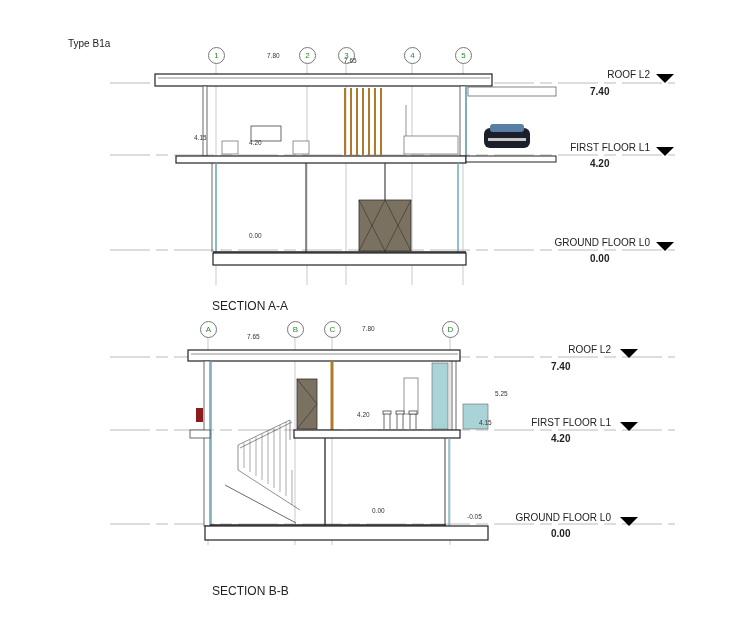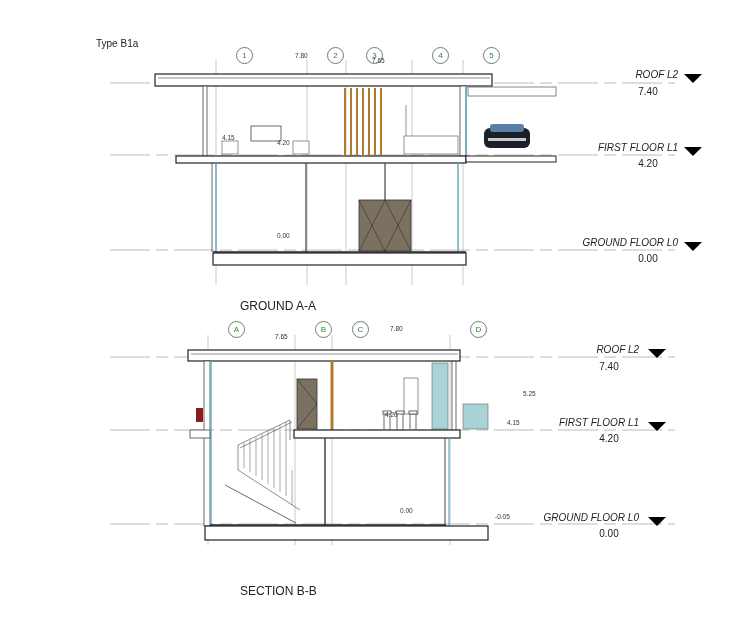--- a/index.html
+++ b/index.html
@@ -1,21 +1,21 @@
 <!DOCTYPE html>
 <html><head>
 <meta charset="utf-8">
 <style>
   html, body { margin:0; padding:0; background:#fff; }
   body { width:750px; height:629px; position:relative; overflow:hidden; font-family:"Liberation Sans", sans-serif; color:#222; }
-  .abs { position:absolute;margin-left:28px; }
+  .abs { position:absolute; }
   .title { left:68px; top:38px; font-size:10px; }
   .sec-label { font-size:12px; }
-  .lvl-name { font-size:10px; text-align:right; width:130px;font-style:italic; }
-  .lvl-val { font-size:10px; text-align:center; width:60px; }
+  .lvl-name { font-size:10px; text-align:right; width:130px; }
+  .lvl-val { font-size:10px; text-align:left; width:60px;font-weight:bold; }
   .tri { width:0; height:0; border-left:9px solid transparent; border-right:9px solid transparent; border-top:9px solid #000; }
   .grid-bubble { width:15px; height:15px; border:1px solid #777; border-radius:50%; font-size:8px; color:#2a8a2a; text-align:center; line-height:15px; background:#fff; }
   .dim { font-size:6.5px; color:#333; }
   svg { position:absolute; left:0; top:0; }
 </style>
 </head>
 <body>
 
 <div class="abs title">Type B1a</div>
 
@@ -179,21 +179,21 @@
   <div class="abs lvl-val" style="left:590px;top:86px;">7.40</div>
 
   <div class="abs lvl-name" style="left:520px;top:142px;">FIRST FLOOR L1</div>
   <div class="abs tri" style="left:656px;top:147px;"></div>
   <div class="abs lvl-val" style="left:590px;top:158px;">4.20</div>
 
   <div class="abs lvl-name" style="left:520px;top:237px;">GROUND FLOOR L0</div>
   <div class="abs tri" style="left:656px;top:242px;"></div>
   <div class="abs lvl-val" style="left:590px;top:253px;">0.00</div>
 
-  <div class="abs sec-label" style="left:212px;top:299px;">GROUND A-A</div>
+  <div class="abs sec-label" style="left:212px;top:299px;">SECTION A-A</div>
 </div>
 
 <div>
   <div class="abs grid-bubble" style="left:200px;top:321px;">A</div>
   <div class="abs grid-bubble" style="left:287px;top:321px;">B</div>
   <div class="abs grid-bubble" style="left:324px;top:321px;">C</div>
   <div class="abs grid-bubble" style="left:442px;top:321px;">D</div>
 
   <div class="abs dim" style="left:247px;top:333px;">7.65</div>
   <div class="abs dim" style="left:362px;top:325px;">7.80</div>

